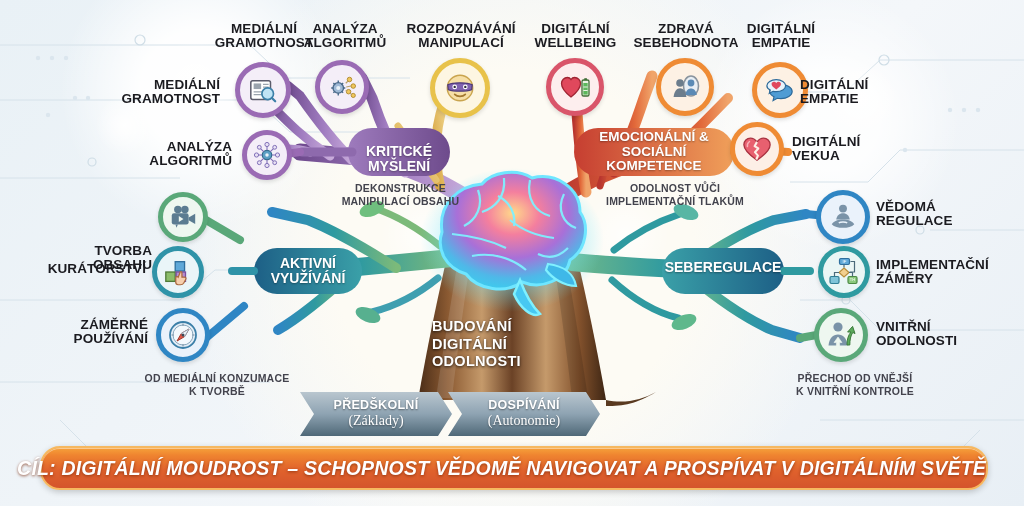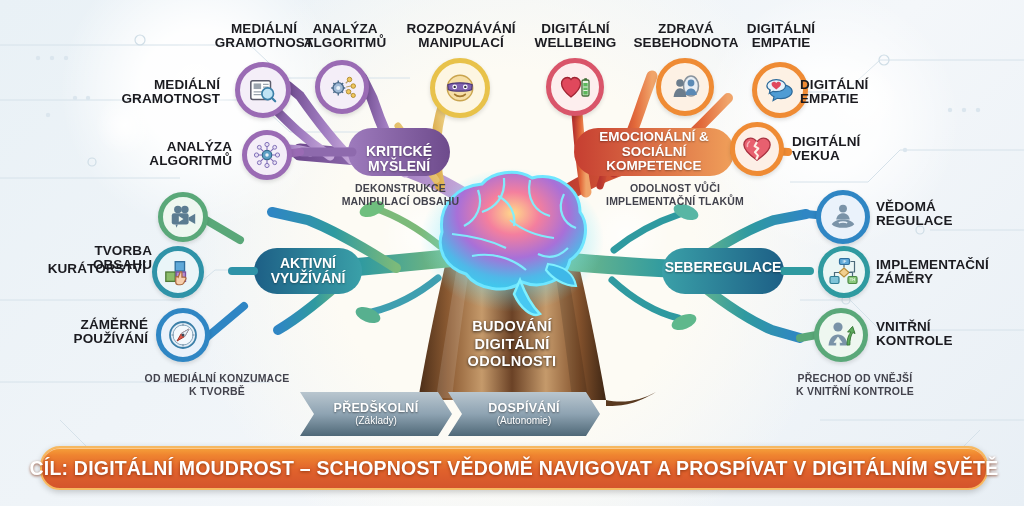--- a/index.html
+++ b/index.html
@@ -55,43 +55,43 @@
     text-shadow:0 1px 2px rgba(0,0,0,.35);
     white-space:pre-line;
   }
   .sub{
     position:absolute;text-align:center;color:#43434d;
     font-size:10.5px;font-weight:bold;line-height:1.2;white-space:pre-line;
     letter-spacing:.2px;
   }
 
   .trunk-text{
-    position:absolute;text-align:center;color:#ffffff;font-weight:bold;
+    position:absolute;color:#ffffff;font-weight:bold;
     font-size:14.5px;line-height:1.22;white-space:pre-line;
     text-shadow:0 1px 3px rgba(0,0,0,.75);
     letter-spacing:.3px;
   }
 
   
   .stages{position:absolute;left:300px;top:392px;display:flex;}
   .chev{position:relative;height:44px;display:flex;flex-direction:column;
         align-items:center;justify-content:center;color:#fff;
         box-sizing:border-box;}
   .chev .t1{font-size:12.5px;font-weight:bold;line-height:1.05;letter-spacing:.3px;
             text-shadow:0 1px 2px rgba(0,0,0,.45);}
-  .chev .t2{font-size:10px;line-height:1.15;text-shadow:0 1px 2px rgba(0,0,0,.45);}
+  .chev .t2{font-size:14px;line-height:1.15;text-shadow:0 1px 2px rgba(0,0,0,.45);font-family:Liberation Serif, serif;}
 
   
   .banner{
     position:absolute;left:40px;top:446px;width:944px;height:40px;
     border-radius:20px;
     background:linear-gradient(180deg,#f6a13a 0%,#ef8430 18%,#e0622c 55%,#d4542c 100%);
     border:2px solid #f6b860;
     box-shadow:0 2px 6px rgba(0,0,0,.2), inset 0 1px 0 rgba(255,255,255,.45);
-    display:flex;align-items:center;justify-content:center;
+    display:flex;align-items:center;justify-content:flex-end;font-style:italic;
   }
   .banner span{
     color:#fff;font-weight:bold;font-size:19.5px;letter-spacing:.2px;
     text-shadow:0 1px 3px rgba(120,40,10,.75);
     white-space:nowrap;
   }
 </style>
 </head>
 <body>
 
@@ -514,21 +514,21 @@
 
   <div class="node" style="left:814px;top:308px;width:54px;height:54px;border:5px solid #5aa879;background:#eef7f0;">
     <svg width="32" height="32" viewBox="0 0 32 32">
       <circle cx="13" cy="8" r="4.6" fill="#7a93a8"></circle>
       <path d="M3.5 26.5 C4.2 19.4 8 15.6 13 15.6 C18 15.6 21.8 19.4 22.5 26.5 Z" fill="#7a93a8"></path>
       <path d="M13 18 L17 23.5 H14.6 V27.5 H11.4 V23.5 H9 Z" fill="#eef7f0" stroke="#eef7f0" stroke-width=".6"></path>
       <path d="M22 26 C22 20 23.4 16 26 13 L22.6 13 L27.6 7.4 L30 14.6 L27.8 13.4 C25.6 16.6 24.8 21 24.8 26 Z" fill="#5bab5b" stroke="#3a7a3a" stroke-width="1"></path>
     </svg>
   </div>
   <div class="lbl l side-lbl" style="left:876px;top:320px;width:140px;">VNITŘNÍ
-KONTROLE</div>
+ODOLNOSTI</div>
 
   <div class="node" style="left:234px;top:66px;width:56px;height:56px;border:5px solid #9a6bb4;background:#f4eef8;opacity:0;"></div>
 
   <div class="stages">
     <div class="chev" style="width:152px;background:url(#gChev);background:linear-gradient(180deg,#b9c6cf,#8ea3b2 50%,#4f6877);
                 clip-path:polygon(0 0,138px 0,152px 22px,138px 44px,0 44px,14px 22px);">
       <div class="t1">PŘEDŠKOLNÍ</div>
       <div class="t2">(Základy)</div>
     </div>
     <div class="chev" style="width:152px;margin-left:-4px;background:linear-gradient(180deg,#b9c6cf,#8ea3b2 50%,#4f6877);

